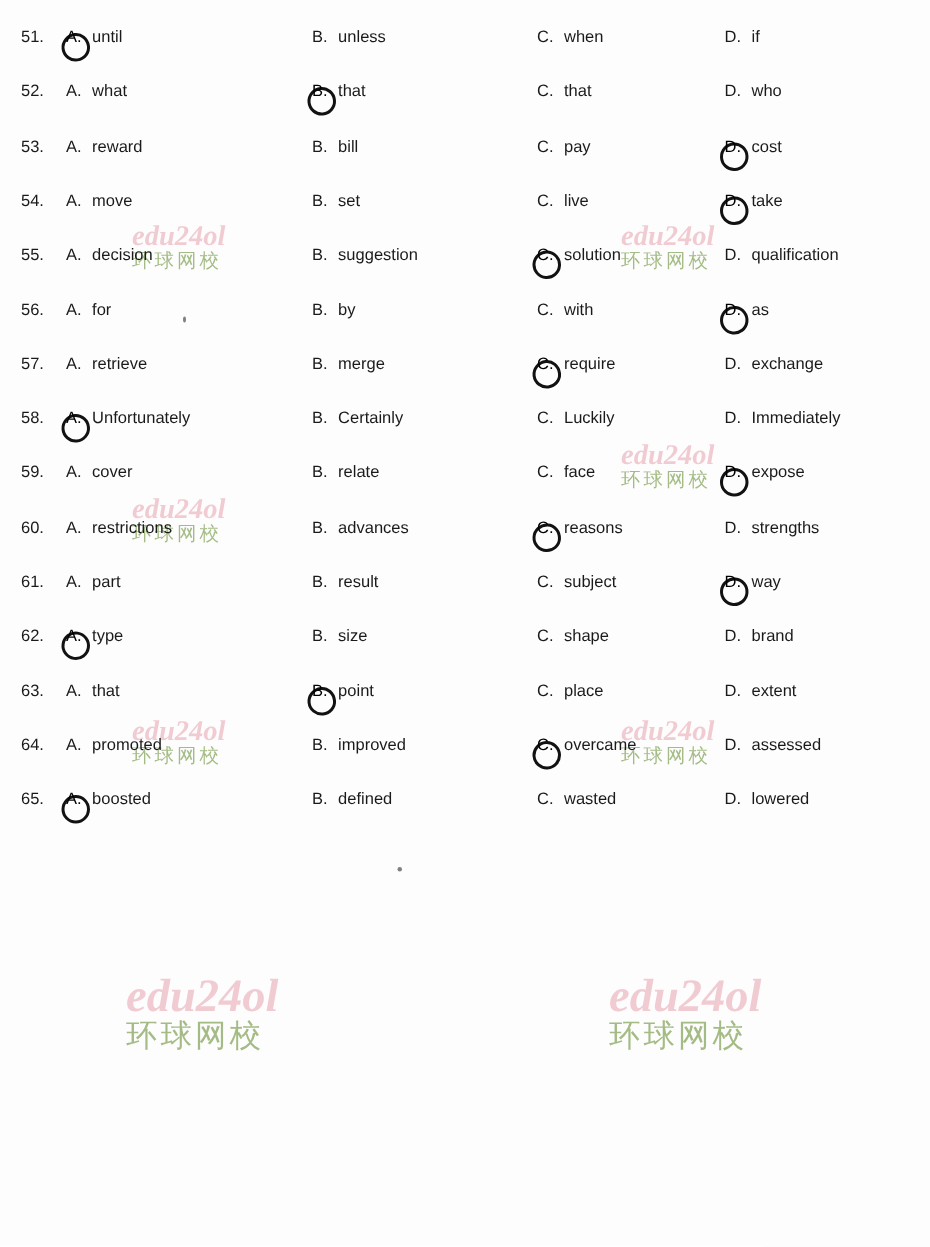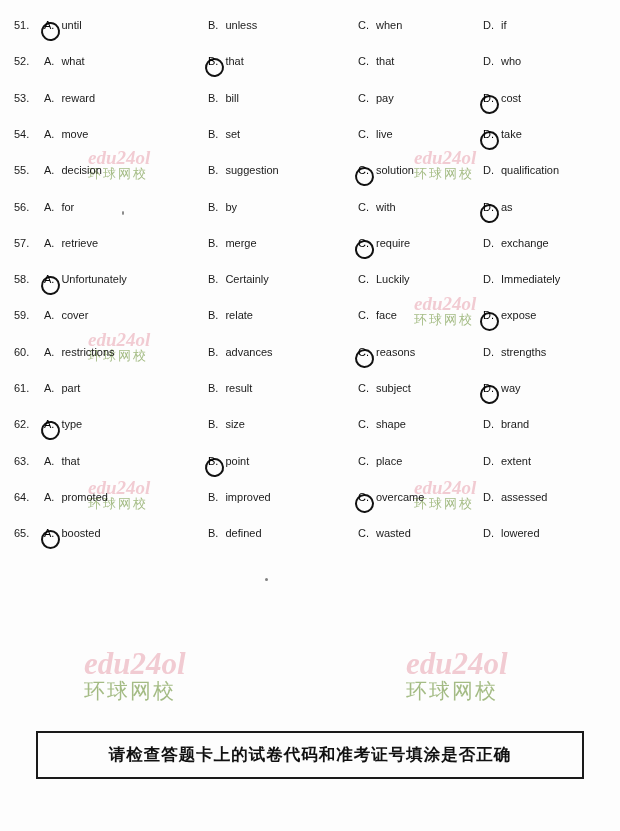--- a/index.html
+++ b/index.html
@@ -278,17 +278,14 @@
         <div class="opt o-a sel"><span class="lbl"><span class="lbl-letter">A.</span><span class="circled" style="left: -3px; transform: rotate(0deg);"></span></span><span class="txt">boosted</span></div>
         <div class="opt o-b"><span class="lbl"><span class="lbl-letter">B.</span></span><span class="txt">defined</span></div>
         <div class="opt o-c"><span class="lbl"><span class="lbl-letter">C.</span></span><span class="txt">wasted</span></div>
         <div class="opt o-d"><span class="lbl"><span class="lbl-letter">D.</span></span><span class="txt">lowered</span></div>
       </div>
     </div>
 
   <div class="speck" style="left:122px; top:211px; width:2px; height:4px;"></div>
   <div class="speck" style="left:265px; top:578px; width:3px; height:3px;"></div>
 
-  <div id="notice">
-    <span class="notice-text">请检查答题卡上的试卷代码和准考证号填涂是否正确</span>
-  </div>
 
 </div>
 
 </body></html>

